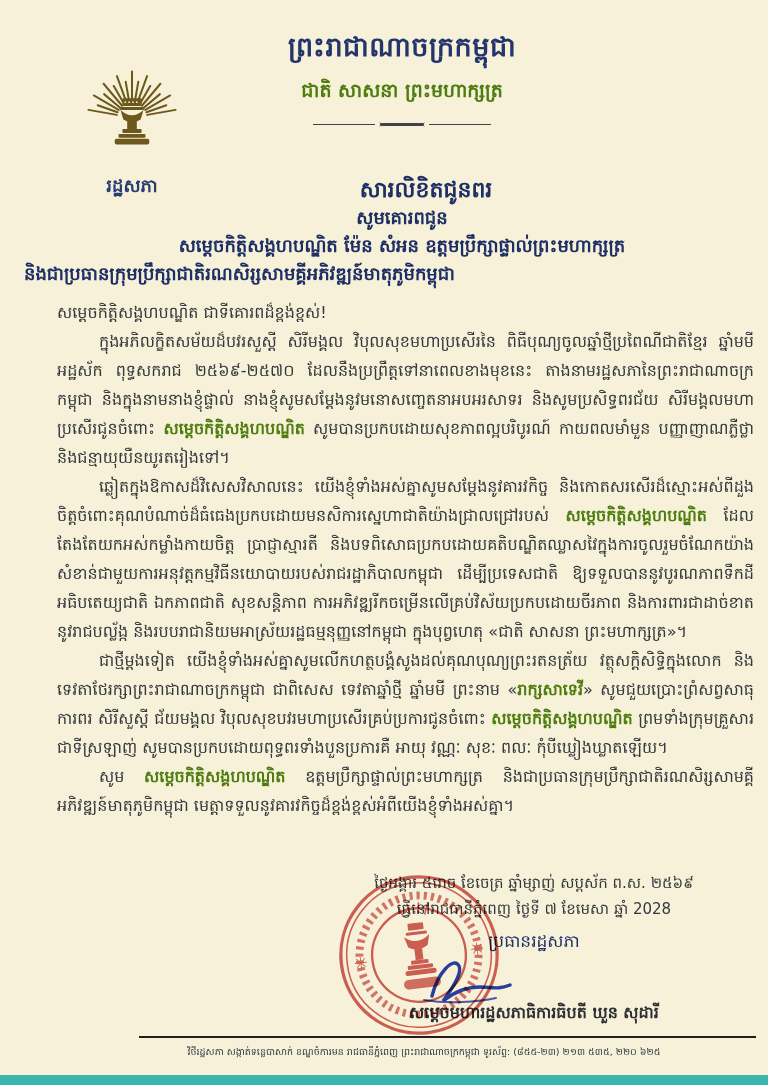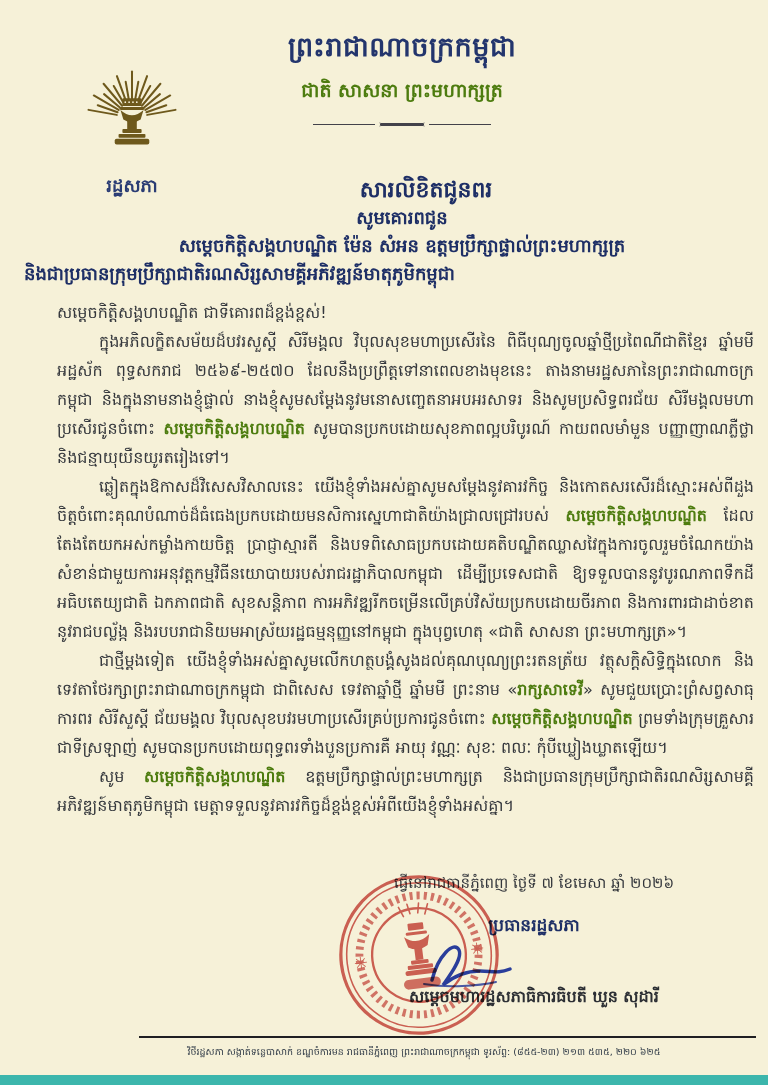--- a/index.html
+++ b/index.html
@@ -31,21 +31,21 @@
   
   .body{position:absolute;top:298px;left:57px;right:50px;height:568px;
         overflow:hidden;color:#34373c;font-size:16px;line-height:29px;
         text-align:justify;}
   .body p{margin:0;}
   .body p.ind{text-indent:42px;}
   .b{font-weight:bold;color:#4d7c0f;}
   
   .closing{position:absolute;left:328px;top:870px;width:412px;text-align:center;
            color:#34373c;font-size:15px;line-height:26px;z-index:2;}
-  .closing .pres{font-size:17px;font-weight:bold;color:#1e2f66;margin-top:16px;}
+  .closing .pres{font-size:17px;font-weight:normal;color:#1e2f66;margin-top:6px;}
   .signature{display:block;margin:-4px auto 0 90px;}
   .signer-name{font-size:16px;font-weight:bold;color:#2c2f34;margin-top:-6px;}
   
   .seal{position:absolute;left:336px;top:872px;width:166px;height:166px;
         opacity:.82;mix-blend-mode:multiply;transform:rotate(-7deg);z-index:3;
         pointer-events:none;}
   
   .footer{position:absolute;left:0;right:0;top:1036px;text-align:center;
           color:#2e3946;margin-left:44px;}
   .footer .rule{margin:0 48px 6px 95px;border-top:2px solid #1f1f22;}
@@ -112,21 +112,22 @@
 
   <div class="body">
     <p>សម្តេចកិត្តិសង្គហបណ្ឌិត ជាទីគោរពដ៏ខ្ពង់ខ្ពស់!</p>
     <p class="ind"><span>ក្នុងអភិលក្ខិតសម័យដ៏បវរសួស្តី សិរីមង្គល វិបុលសុខមហាប្រសើរនៃ ពិធីបុណ្យចូលឆ្នាំថ្មីប្រពៃណីជាតិខ្មែរ ឆ្នាំមមី អដ្ឋស័ក ពុទ្ធសករាជ ២៥៦៩-២៥៧០ ដែលនឹងប្រព្រឹត្តទៅនាពេលខាងមុខនេះ តាងនាមរដ្ឋសភានៃព្រះរាជាណាចក្រកម្ពុជា និងក្នុងនាមនាងខ្ញុំផ្ទាល់ នាងខ្ញុំសូមសម្តែងនូវមនោសញ្ចេតនាអបអរសាទរ និងសូមប្រសិទ្ធពរជ័យ សិរីមង្គលមហាប្រសើរជូនចំពោះ </span><span class="b">សម្តេចកិត្តិសង្គហបណ្ឌិត</span><span> សូមបានប្រកបដោយសុខភាពល្អបរិបូរណ៍ កាយពលមាំមួន បញ្ញាញាណភ្លឺថ្លា និងជន្មាយុយឺនយូរតរៀងទៅ។</span></p>
     <p class="ind"><span>ឆ្លៀតក្នុងឱកាសដ៏វិសេសវិសាលនេះ យើងខ្ញុំទាំងអស់គ្នាសូមសម្តែងនូវគារវកិច្ច និងកោតសរសើរដ៏ស្មោះអស់ពីដួងចិត្តចំពោះគុណបំណាច់ដ៏ធំធេងប្រកបដោយមនសិការស្នេហាជាតិយ៉ាងជ្រាលជ្រៅរបស់ </span><span class="b">សម្តេចកិត្តិសង្គហបណ្ឌិត</span><span> ដែលតែងតែយកអស់កម្លាំងកាយចិត្ត ប្រាជ្ញាស្មារតី និងបទពិសោធប្រកបដោយគតិបណ្ឌិតឈ្លាសវៃក្នុងការចូលរួមចំណែកយ៉ាងសំខាន់ជាមួយការអនុវត្តកម្មវិធីនយោបាយរបស់រាជរដ្ឋាភិបាលកម្ពុជា ដើម្បីប្រទេសជាតិ ឱ្យទទួលបាននូវបូរណភាពទឹកដី អធិបតេយ្យជាតិ ឯកភាពជាតិ សុខសន្តិភាព ការអភិវឌ្ឍរីកចម្រើនលើគ្រប់វិស័យប្រកបដោយចីរភាព និងការពារជាដាច់ខាតនូវរាជបល្ល័ង្ក និងរបបរាជានិយមអាស្រ័យរដ្ឋធម្មនុញ្ញនៅកម្ពុជា ក្នុងបុព្វហេតុ «ជាតិ សាសនា ព្រះមហាក្សត្រ»។</span></p>
     <p class="ind"><span>ជាថ្មីម្តងទៀត យើងខ្ញុំទាំងអស់គ្នាសូមលើកហត្ថបង្គំសូងដល់គុណបុណ្យព្រះរតនត្រ័យ វត្ថុសក្តិសិទ្ធិក្នុងលោក និងទេវតាថែរក្សាព្រះរាជាណាចក្រកម្ពុជា ជាពិសេស ទេវតាឆ្នាំថ្មី ឆ្នាំមមី ព្រះនាម «</span><span class="b">រាក្សសាទេវី</span><span>» សូមជួយប្រោះព្រំសព្វសាធុការពរ សិរីសួស្តី ជ័យមង្គល វិបុលសុខបវរមហាប្រសើរគ្រប់ប្រការជូនចំពោះ </span><span class="b">សម្តេចកិត្តិសង្គហបណ្ឌិត</span><span> ព្រមទាំងក្រុមគ្រួសារជាទីស្រឡាញ់ សូមបានប្រកបដោយពុទ្ធពរទាំងបួនប្រការគឺ អាយុ វណ្ណៈ សុខៈ ពលៈ កុំបីឃ្លៀងឃ្លាតឡើយ។</span></p>
     <p class="ind"><span>សូម </span><span class="b">សម្តេចកិត្តិសង្គហបណ្ឌិត</span><span> ឧត្តមប្រឹក្សាផ្ទាល់ព្រះមហាក្សត្រ និងជាប្រធានក្រុមប្រឹក្សាជាតិរណសិរ្សសាមគ្គីអភិវឌ្ឍន៍មាតុភូមិកម្ពុជា មេត្តាទទួលនូវគារវកិច្ចដ៏ខ្ពង់ខ្ពស់អំពីយើងខ្ញុំទាំងអស់គ្នា។</span></p>
   </div>
 
   <div class="closing">
-    <div>ធ្វើនៅរាជធានីភ្នំពេញ ថ្ងៃទី ៧ ខែមេសា ឆ្នាំ ២០២៦</div>
+    <div>ថ្ងៃអង្គារ ៥រោច ខែចេត្រ ឆ្នាំម្សាញ់ សប្តស័ក ព.ស. ២៥៦៩</div>
+    <div>ធ្វើនៅរាជធានីភ្នំពេញ ថ្ងៃទី ៧ ខែមេសា ឆ្នាំ 2028</div>
     <div class="pres">ប្រធានរដ្ឋសភា</div>
     <svg class="signature" width="130" height="56" viewBox="0 0 130 56">
       <path d="M14,46 C20,22 36,6 41,16 C45,25 30,44 25,51 C36,42 48,37 62,37 C74,37 80,40 92,35" fill="none" stroke="#2a3e9b" stroke-width="3.4" stroke-linecap="round"></path>
       <path d="M6,50 C30,54 60,52 78,48" fill="none" stroke="#2a3e9b" stroke-width="2" stroke-linecap="round" opacity=".85"></path>
     </svg>
     <div class="signer-name">សម្តេចមហារដ្ឋសភាធិការធិបតី ឃួន សុដារី</div>
   </div>
 
   <svg class="seal" viewBox="0 0 170 170">
     <g fill="none" stroke="#c8413c">

